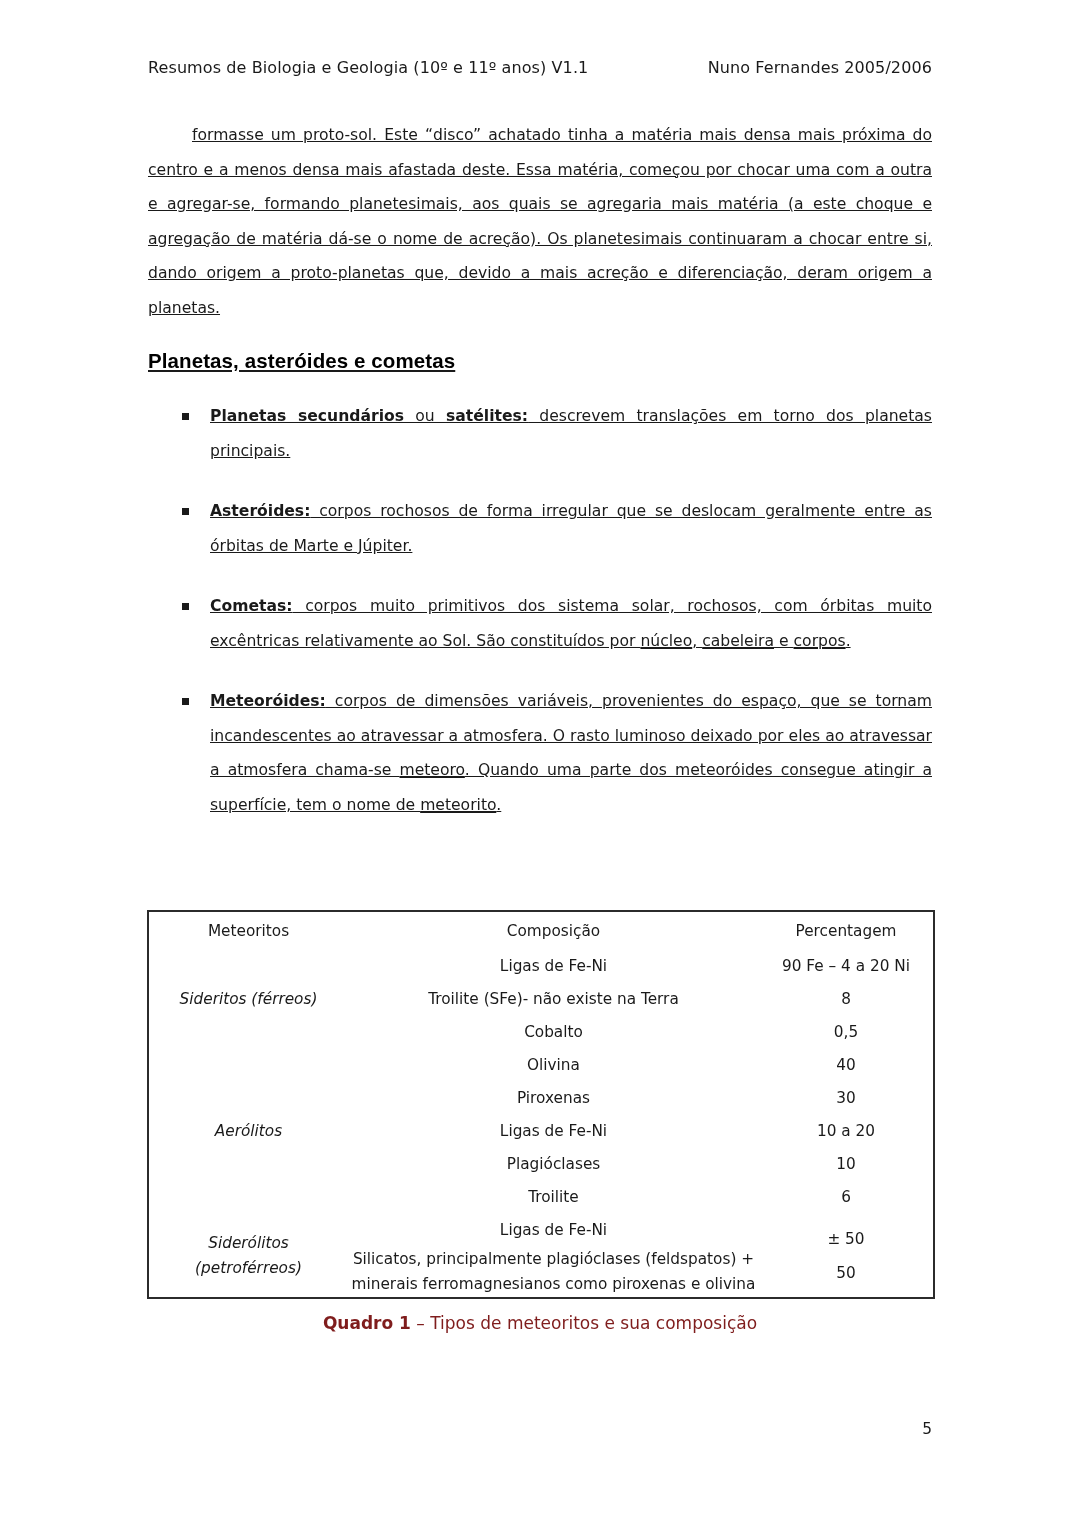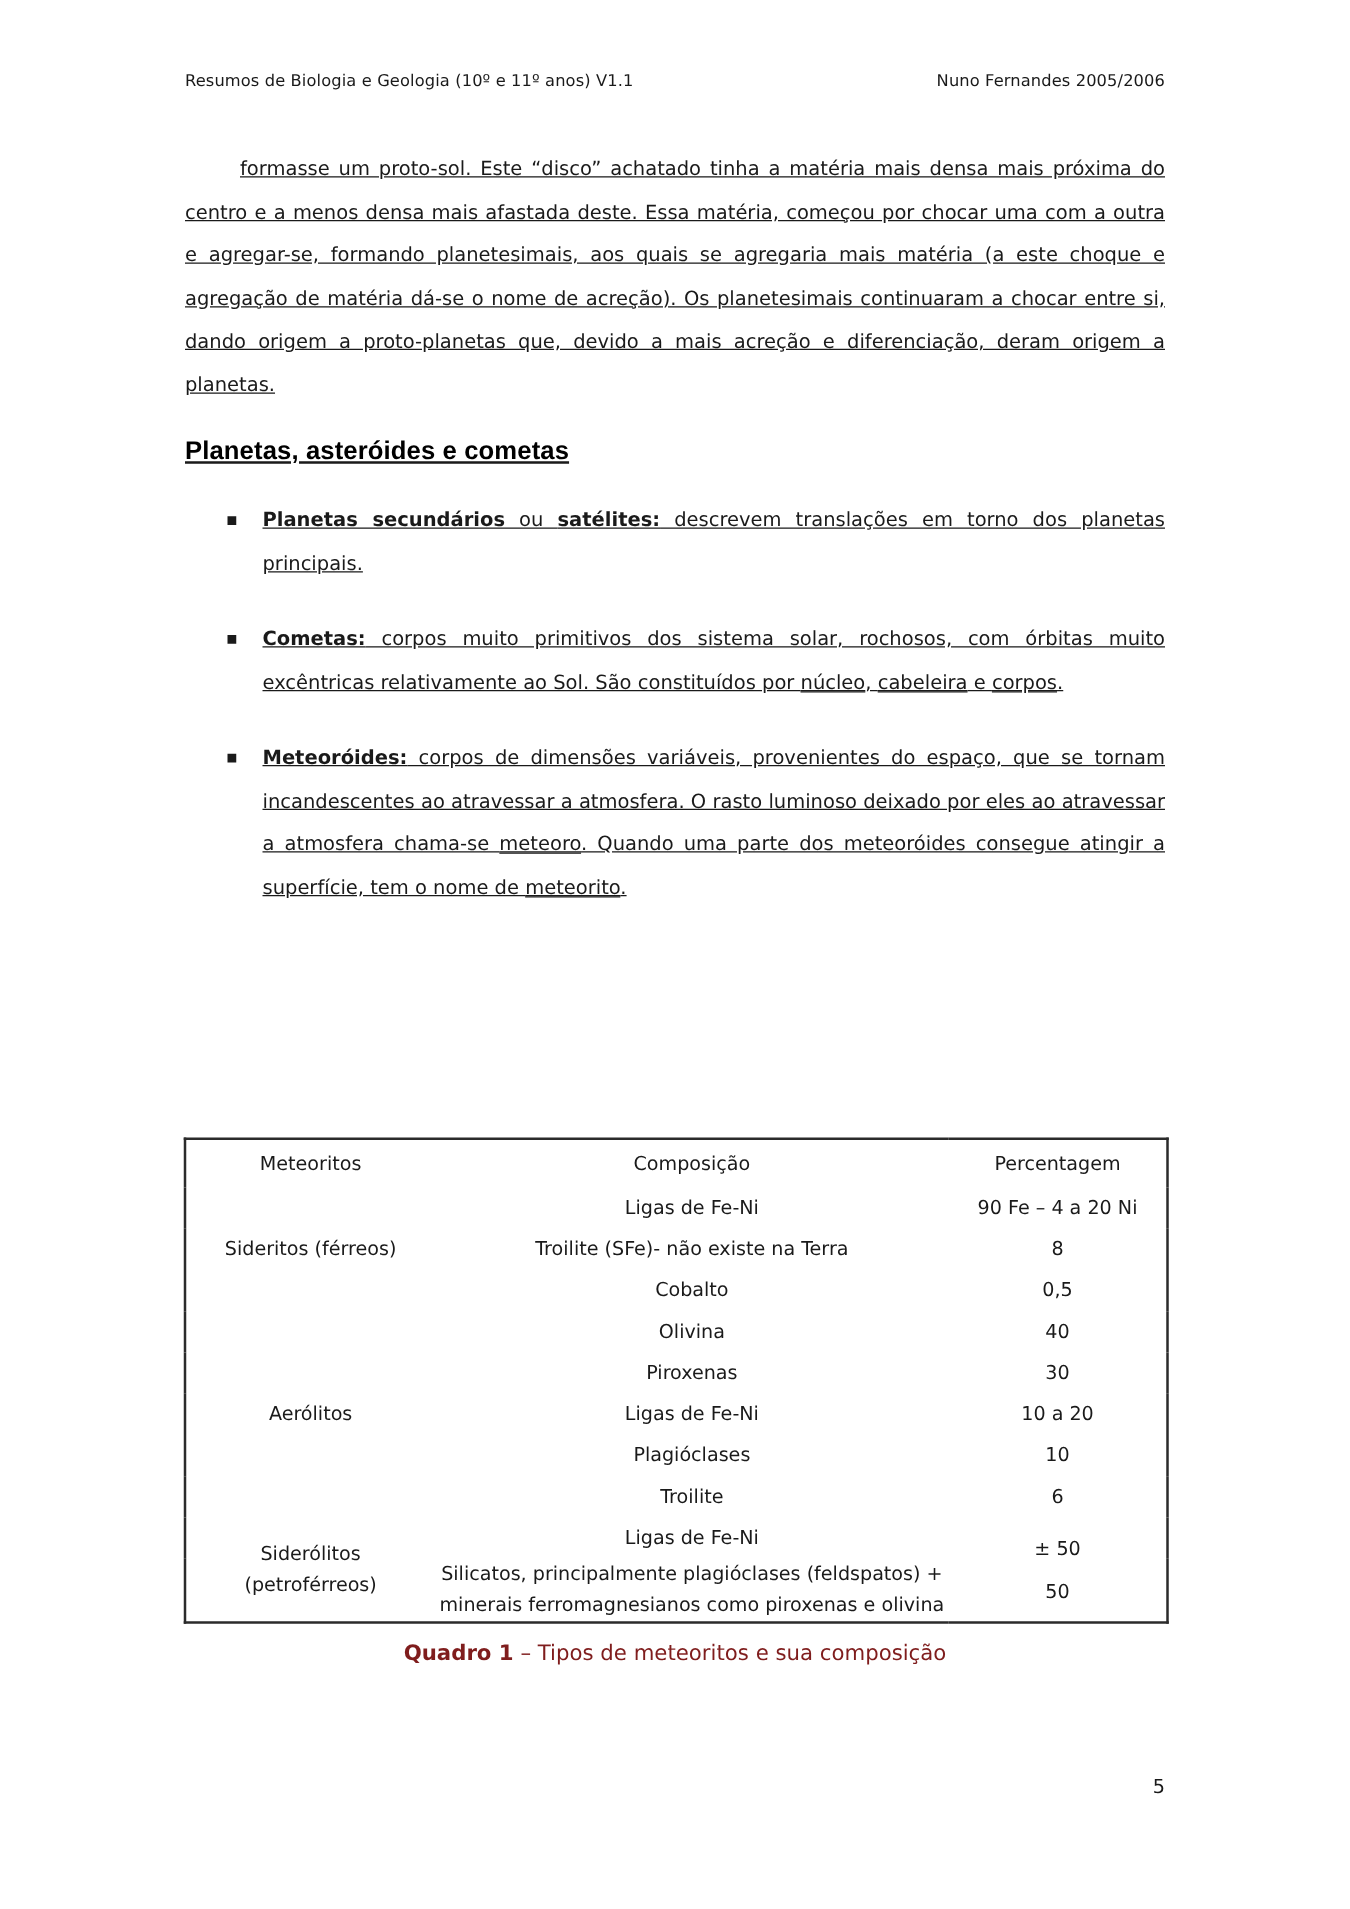--- a/index.html
+++ b/index.html
@@ -26,21 +26,21 @@
 
   
   .header {
     position: absolute;
     left: 148px;
     top: 58px;
     width: 784px;
     display: flex;
     justify-content: space-between;
     align-items: baseline;
-    font-size: 13px;
+    font-size: 16px;
     letter-spacing: 0.1px;
     color: #1a1a1a;
   }
   .header-left { white-space: nowrap; }
   .header-right { white-space: nowrap; }
 
   
   .content {
     position: absolute;
     left: 148px;
@@ -139,21 +139,21 @@
     line-height: 38px;
   }
   .row-cell {
     height: 33px;
     line-height: 33px;
   }
   .row-cell-tall {
     line-height: 25px;
     padding: 4px 6px;
   }
-  .name-cell { line-height: 25px; }
+  .name-cell { line-height: 25px; font-style: italic; }
 
   
   .caption {
     position: absolute;
     left: 147px;
     top: 1313px;
     width: 786px;
     text-align: center;
     font-size: 17px;
     color: #7f1d1d;
@@ -188,20 +188,24 @@
     <h2 class="section-title">Planetas, asteróides e cometas</h2>
 
     <ul class="bullets">
 
 
       <li>
         <span class="sq"></span>
         <b>Planetas secundários</b><span> ou </span><b>satélites:</b><span> descrevem translações em torno dos planetas principais.</span>
       </li>
 
+      <li>
+        <span class="sq"></span>
+        <b>Asteróides:</b><span> corpos rochosos de forma irregular que se deslocam geralmente entre as órbitas de Marte e Júpiter.</span>
+      </li>
 
       <li>
         <span class="sq"></span>
         <b>Cometas:</b><span> corpos muito primitivos dos sistema solar, rochosos, com órbitas muito excêntricas relativamente ao Sol. São constituídos por </span><u>núcleo</u><span>, </span><u>cabeleira</u><span> e </span><u>corpos</u><span>.</span>
       </li>
 
       <li>
         <span class="sq"></span>
         <b>Meteoróides:</b><span> corpos de dimensões variáveis, provenientes do espaço, que se tornam incandescentes ao atravessar a atmosfera. O rasto luminoso deixado por eles ao atravessar a atmosfera chama-se </span><u>meteoro</u><span>. Quando uma parte dos meteoróides consegue atingir a superfície, tem o nome de </span><u>meteorito</u><span>.</span>
       </li>

